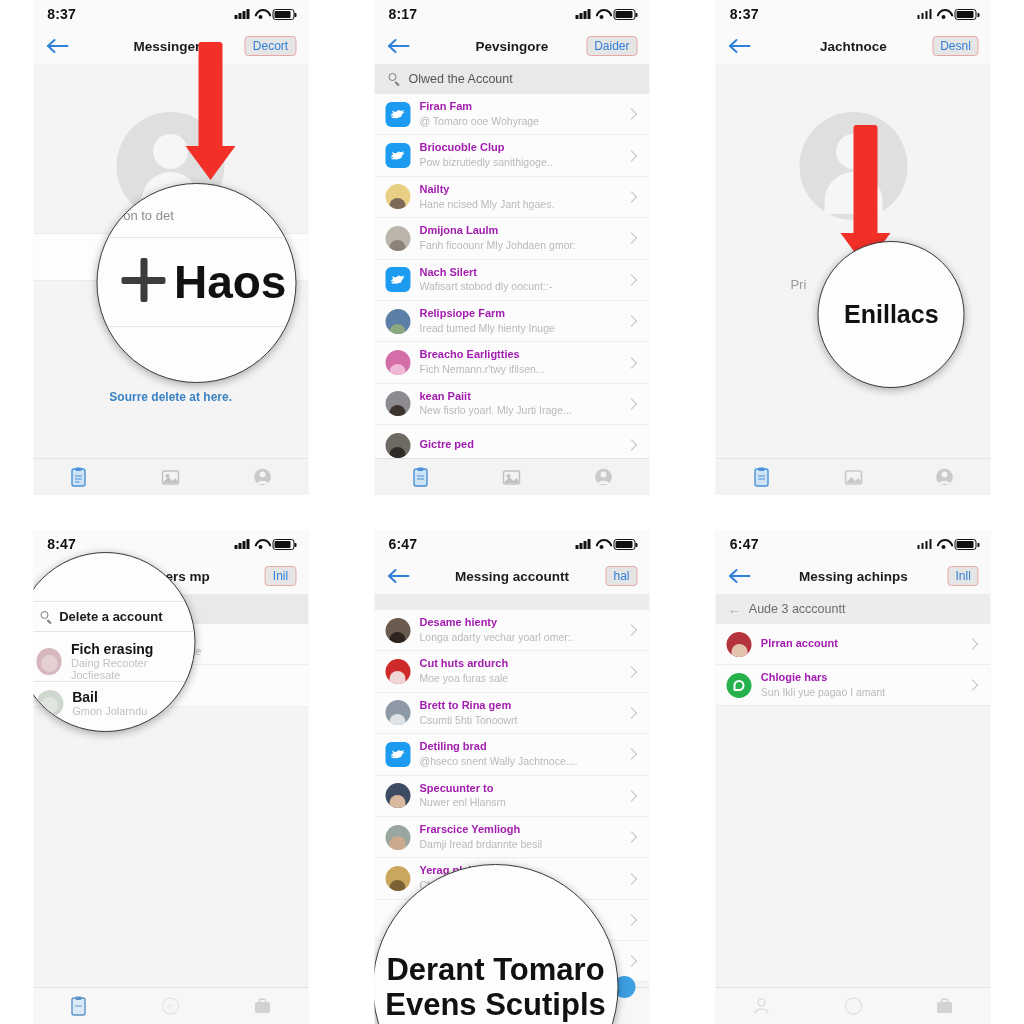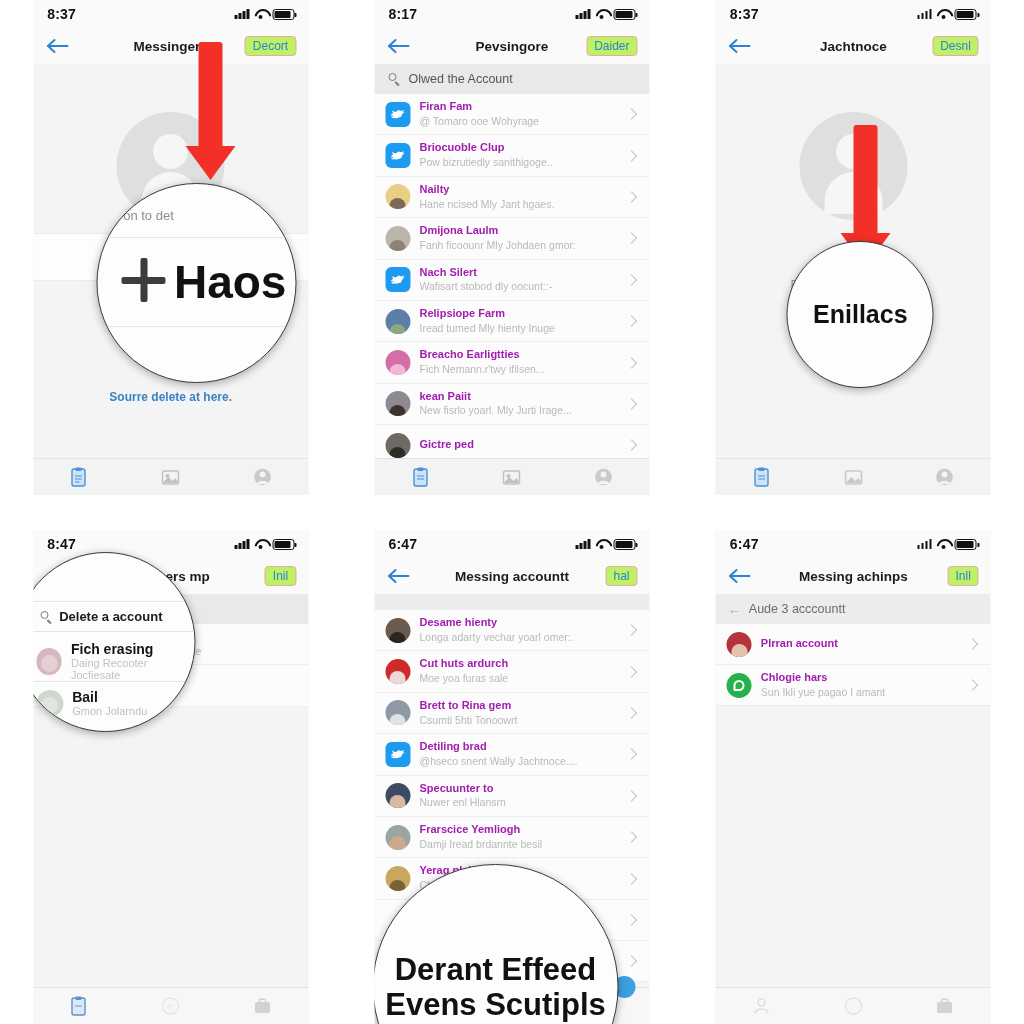--- a/index.html
+++ b/index.html
@@ -68,21 +68,21 @@
   .backarrow{width:26px;height:18px;position:relative;cursor:pointer;flex:0 0 auto;}
   .backarrow svg{display:block;}
   .navtitle{
     position:absolute;left:0;right:0;text-align:center;
     font-size:13.5px;font-weight:bold;color:#1b1b1b;
     pointer-events:none;
   }
   .navaction{
     margin-left:auto;font-size:12px;color:#2f80d8;
     border:1px solid #e8a7a7;border-radius:4px;
-    padding:2px 7px;background:#bef264;z-index:2;cursor:pointer;
+    padding:2px 7px;background:#e5e5e5;z-index:2;cursor:pointer;
   }
   
   .searchbar{
     height:30px;background:#e9e9e9;display:flex;align-items:center;
     gap:8px;padding:0 14px;box-sizing:border-box;
   }
   .searchbar.lite{background:#ececec;}
   .sicon{width:12px;height:12px;position:relative;flex:0 0 auto;}
   .sicon::before{
     content:"";position:absolute;left:0;top:0;width:8px;height:8px;
@@ -497,21 +497,21 @@
         <div class="head"></div>
         <div class="body"></div>
       </div>
       <div class="fadedtext" style="top:277px;left:-110px;text-align:center;font-size:13px;">Pri</div>
 
       <div class="arrow" style="left:125px;top:125px;width:50px;height:140px;">
         <div class="shaft" style="height:112px;"></div>
         <div class="head" style="top:108px;"></div>
       </div>
 
-      <div class="mag" style="left:71px;top:241px;width:145px;height:145px;">
+      <div class="mag" style="left:102px;top:241px;width:145px;height:145px;">
         <div class="magtxt" style="font-size:25px;">Enillacs</div>
       </div>
 
       <div class="tabbar">
         <div class="tab active">
           <svg viewBox="0 0 22 22">
               <rect x="4.5" y="3" width="13" height="17" rx="2" fill="#cfe3f7" stroke="#4a90d9" stroke-width="1.4"></rect>
               <rect x="8" y="1.5" width="6" height="3.4" rx="1.2" fill="#4a90d9"></rect>
               <line x1="7.5" y1="10" x2="14.5" y2="10" stroke="#4a90d9" stroke-width="1.2"></line>
               <line x1="7.5" y1="13" x2="14.5" y2="13" stroke="#4a90d9" stroke-width="1.2"></line>
@@ -751,21 +751,21 @@
           </div>
         <div class="row">
             <div class="rowtext"></div>
             <div class="chev"></div>
           </div>
       </div>
 
       <div style="position:absolute;right:14px;bottom:26px;width:22px;height:22px;border-radius:50%;background:#3da0e3;z-index:30;"></div>
 
       <div class="mag" style="left:-2px;top:334px;width:244px;height:244px;">
-        <div class="magtxt" style="font-size:31px;">Derant Effeed</div>
+        <div class="magtxt" style="font-size:31px;">Derant Tomaro</div>
         <div class="magtxt" style="font-size:31px;margin-top:2px;">Evens Scutipls</div>
       </div>
 
       <div class="tabbar pale">
         <div class="tab">
           <svg viewBox="0 0 22 22">
               <rect x="4.5" y="3" width="13" height="17" rx="2" fill="#dceaf8" stroke="#5b92c9" stroke-width="1.4"></rect>
               <rect x="8" y="1.5" width="6" height="3.4" rx="1.2" fill="#5b92c9"></rect>
             </svg>
         </div>

